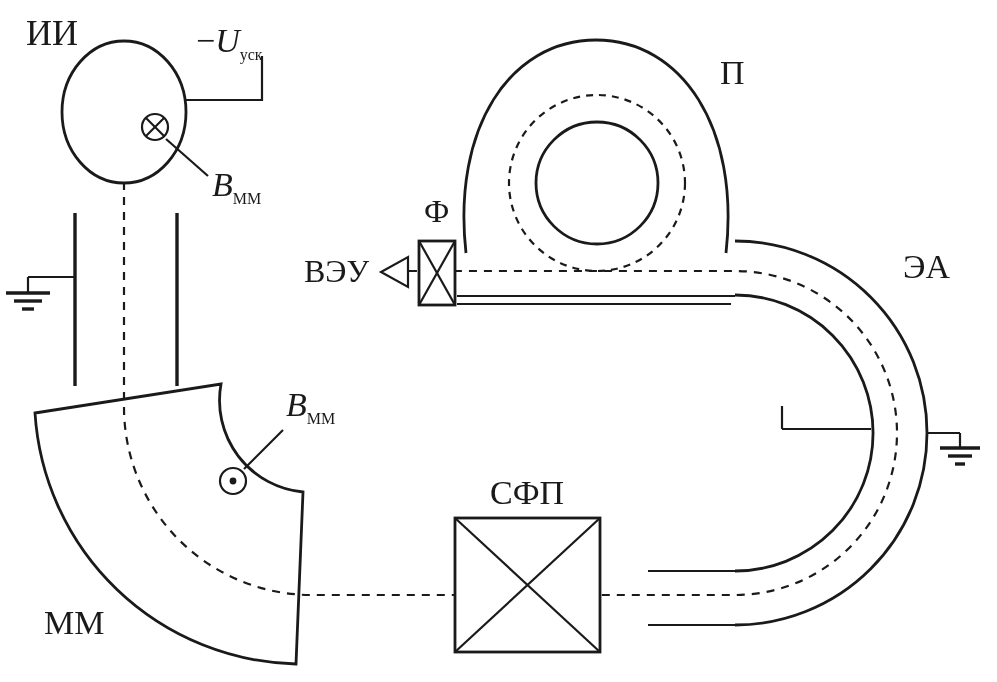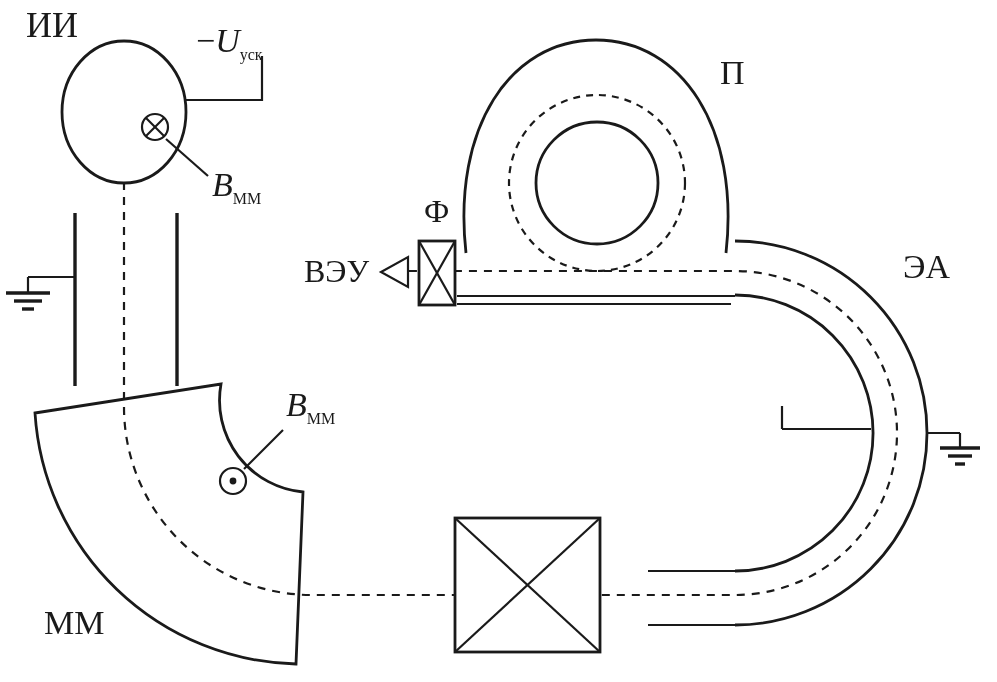--- a/index.html
+++ b/index.html
@@ -103,33 +103,34 @@
 
     <g>
       <line class="s thin" x1="927" y1="433" x2="960" y2="433"></line>
       <line class="s thin" x1="960" y1="433" x2="960" y2="448"></line>
       <line class="s thick" x1="940" y1="448" x2="980" y2="448"></line>
       <line class="s thick" x1="948" y1="456" x2="972" y2="456"></line>
       <line class="s thick" x1="955" y1="464" x2="965" y2="464"></line>
     </g>
   </svg>
 
-  <div class="label" style="left:26px; top:6px; font-size:36px;">ИИ</div>
+  <div class="label" style="left:26px; top:14px; font-size:36px;">ИИ</div>
 
   <div class="label" style="left:196px; top:22px;"><span>−</span><span class="var">U</span><sub>уск</sub></div>
 
   <div class="label" style="left:212px; top:166px;"><span class="var">B</span><sub>ММ</sub></div>
 
   <div class="label" style="left:720px; top:54px;">П</div>
 
   <div class="label" style="left:424px; top:194px; font-size:32px;">Ф</div>
 
   <div class="label" style="left:304px; top:254px; font-size:32px;">ВЭУ</div>
 
   <div class="label" style="left:903px; top:248px;">ЭА</div>
 
 
+  <div class="label" style="left:490px; top:474px;">СФП</div>
 
   <div class="label" style="left:286px; top:386px;"><span class="var">B</span><sub>ММ</sub></div>
 
   <div class="label" style="left:44px; top:604px;">ММ</div>
 
 </div>
 
 </body></html>

